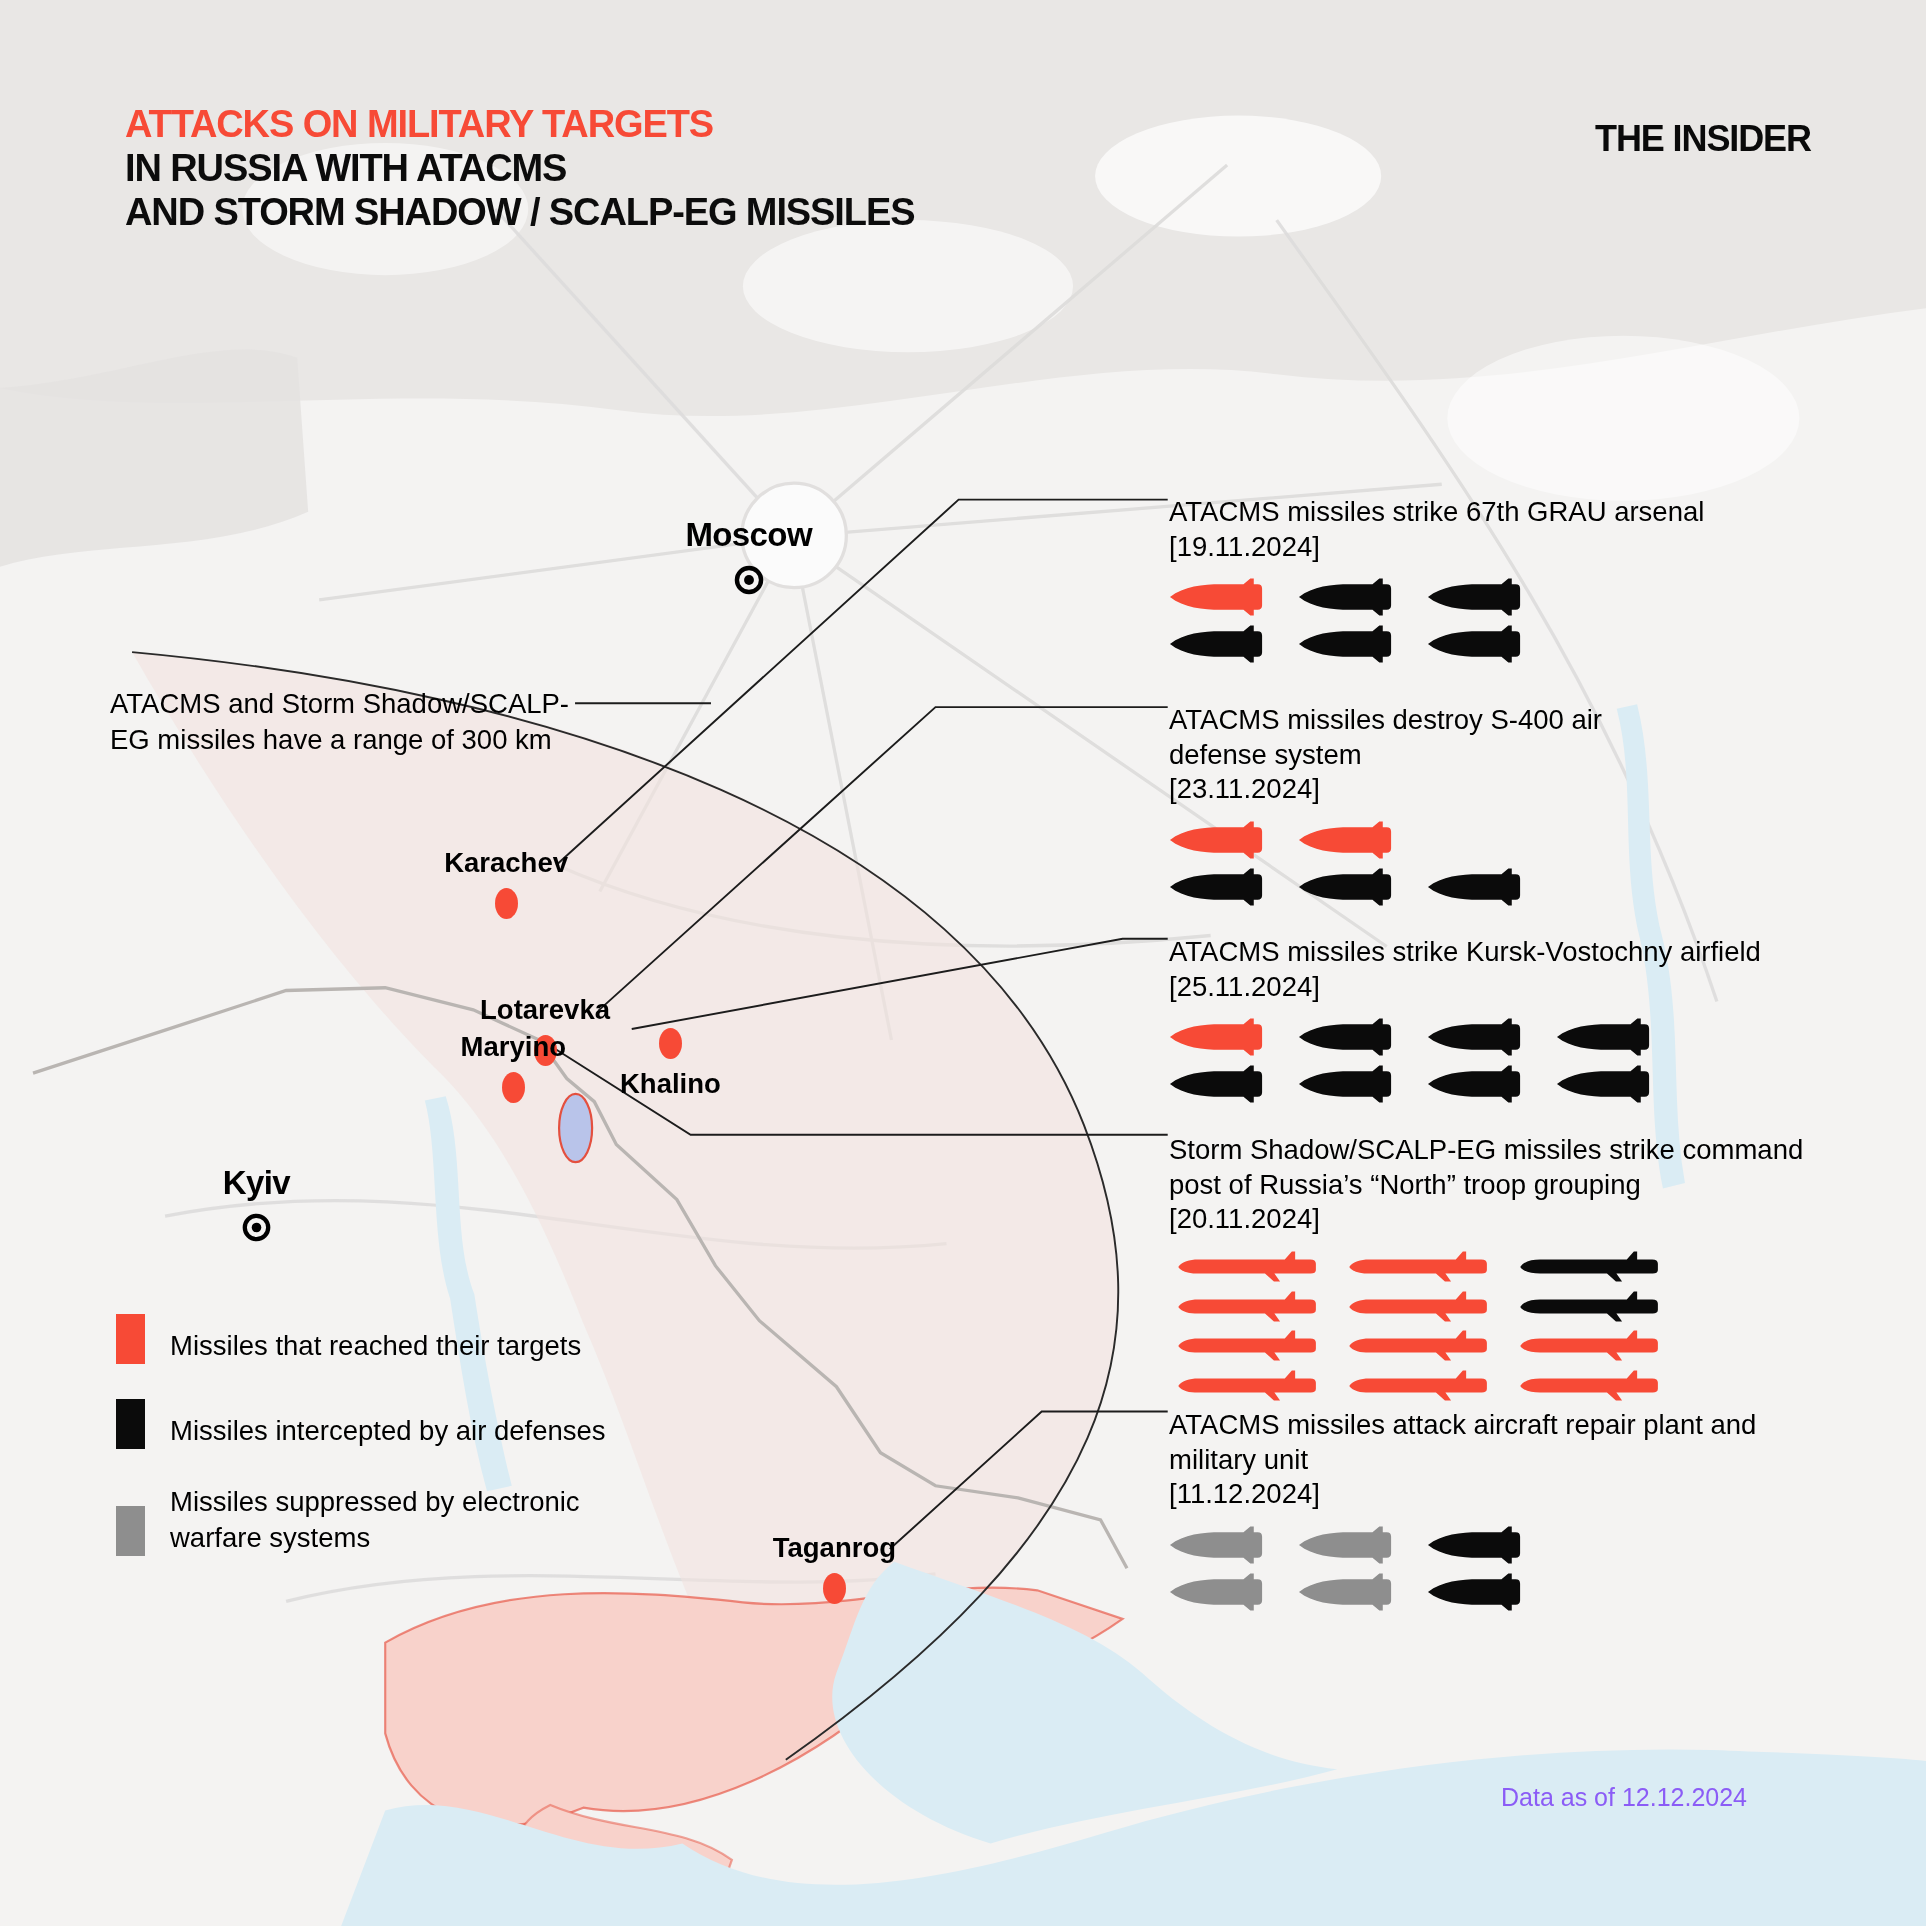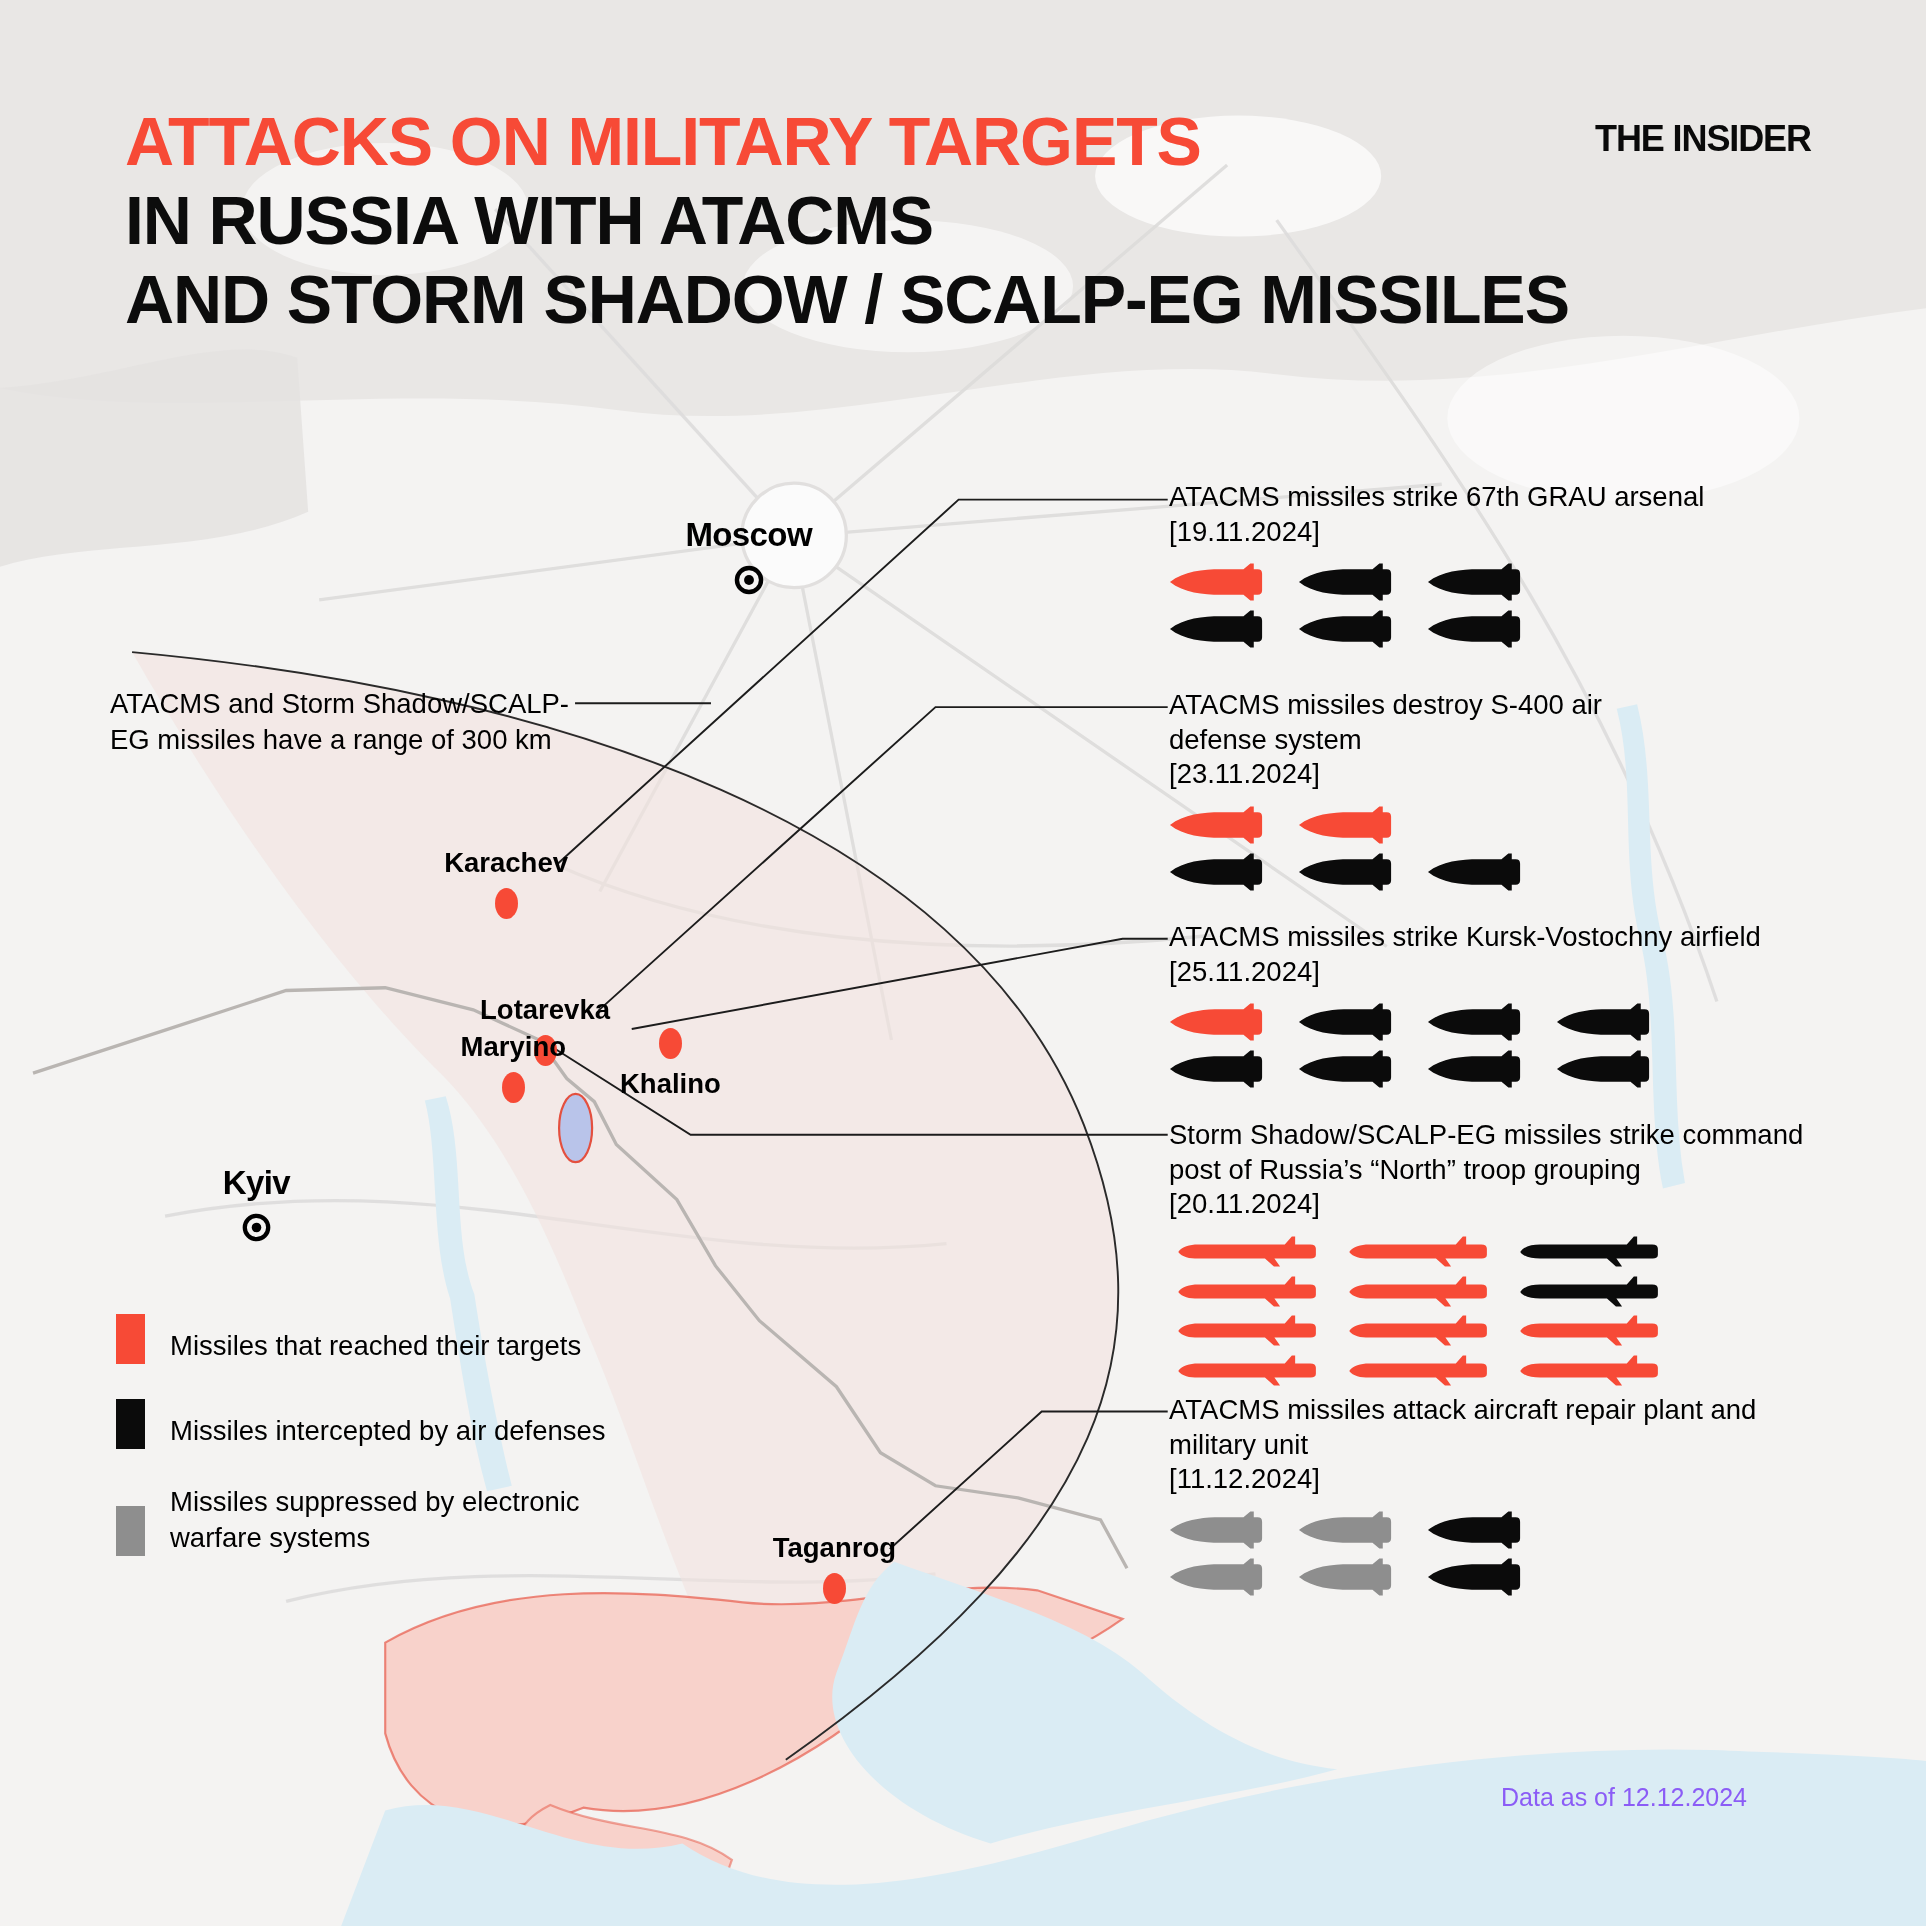--- a/index.html
+++ b/index.html
@@ -1,28 +1,28 @@
 <!DOCTYPE html>
 <html style="--red: #f74a36;font-size:8.8px"><head>
 <meta charset="utf-8">
 <style>
   html,body{margin:0;padding:0;width:1926px;height:1926px;background:#fff;
     font-family:"Liberation Sans", sans-serif;}
   #canvas{position:relative;width:1926px;height:1926px;overflow:hidden;background:#f4f3f2;}
   .map-svg{position:absolute;left:0;top:0;width:1926px;height:1926px;}
 
   
-  .title{position:absolute;left:125px;top:102px;font-weight:700;font-size:68px;
+  .title{position:absolute;left:125px;top:102px;font-weight:700;font-size:38px;
     line-height:1.16;letter-spacing:-1.1px;color:#0c0c0c;white-space:nowrap;}
   .title .red{color:var(--red);}
   .logo{position:absolute;left:1595px;top:118px;font-size:36px;font-weight:800;
     letter-spacing:-1.1px;color:#0a0a0a;white-space:nowrap;}
 
   
-  .annotation{position:absolute;left:1169px;color:#000;font-size:27.5px;line-height:1.26;}
+  .annotation{position:absolute;left:1169px;color:#000;font-size:27.5px;line-height:1.26;margin-top:15px;}
   .ann-a1{top:480px;width:715px;}
   .ann-a2{top:688px;width:440px;}
   .ann-a3{top:920px;width:693px;}
   .ann-a4{top:1118px;width:660px;}
   .ann-a5{top:1393px;width:605px;}
   .missiles{margin-top:13.2px;display:flex;flex-direction:column;gap:6.6px;}
   .m-row{display:flex;gap:31px;align-items:center;}
   .m-row.cruise{gap:13.2px;}
   svg.m{width:98px;height:40px;display:block;}
   svg.m.cruise{width:158px;height:33px;}

